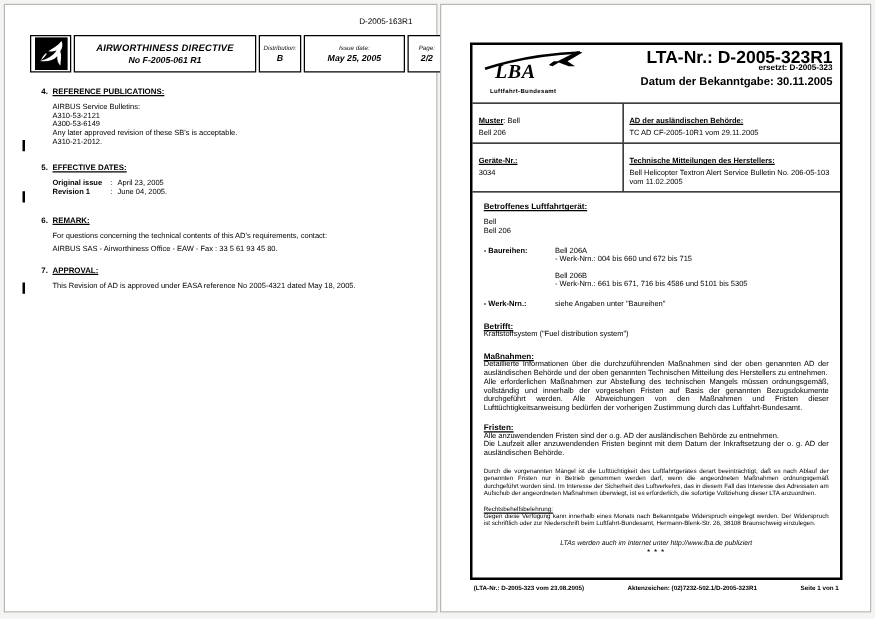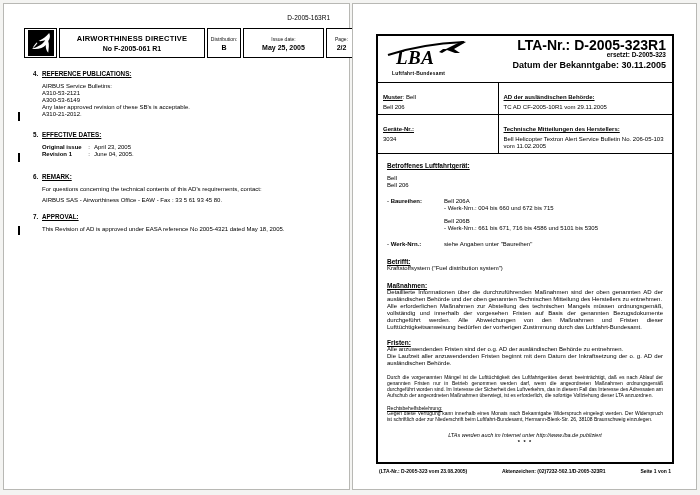--- a/index.html
+++ b/index.html
@@ -7,21 +7,21 @@
   .canvas { position:relative; width:700px; height:495px; background:#f4f4f2; overflow:hidden; }
 
   .page { position:absolute; top:3px; height:487px; background:#fff; border:1px solid #b8b8b4; }
   .page-left  { left:3px;   width:347px; }
   .page-right { left:352px; width:345px; }
 
   
   .doc-ref { position:absolute; top:10px; right:19px; font-size:6.5px; }
 
   .ad-header { position:absolute; top:24px; left:20px; display:flex; gap:2px; }
-  .ad-cell { border:1px solid #000; background:#fff; height:30px; display:flex; flex-direction:column; align-items:center; justify-content:center; }
+  .ad-cell { border:1px solid #000; background:#fff; height:30px; display:flex; flex-direction:column; align-items:center; justify-content:center;font-style:italic; }
   .ad-cell-logo { width:33px; }
   .logo-sq { width:26px; height:26px; background:#000; display:block; }
   .ad-cell-title { width:146px; }
   .ad-title1 { font-size:7.5px; font-weight:bold; letter-spacing:.2px; }
   .ad-title2 { font-size:7px; font-weight:bold; margin-top:2px; }
   .ad-cell-dist { width:34px; }
   .ad-cell-date { width:81px; }
   .ad-cell-page { width:31px; }
   .ad-lbl { font-size:5px; color:#111; }
   .ad-val { font-size:7px; font-weight:bold; margin-top:2px; }
@@ -36,21 +36,21 @@
   .ed-sep { width:10px; text-align:center; }
   .remark-line { margin-bottom:4px; }
 
   .change-bar { position:absolute; left:14px; width:1.5px; height:9px; background:#000; }
 
   
   .lta-box { position:absolute; left:23px; top:30px; width:298px; height:430px; border:2px solid #000; background:#fff; }
   .lta-row1 { display:flex; justify-content:space-between; border-bottom:1px solid #000; height:47px; padding:3px 6px 2px 8px; }
   .lba-logo { position:relative; width:110px; }
   .lba-swoosh { display:block; position:absolute; left:0; top:1px; }
-  .lba-word { position:absolute; top:9px; left:10px; font-size:19px; font-weight:bold; font-style:italic; letter-spacing:0.5px; line-height:19px; font-family:"Liberation Serif", serif; }
+  .lba-word { position:absolute; top:9px; left:10px; font-size:16px; font-weight:bold; font-style:italic; letter-spacing:0.5px; line-height:19px; font-family:"Liberation Serif", serif; }
   .lba-sub { position:absolute; top:32px; left:6px; font-size:4.8px; font-weight:bold; letter-spacing:.3px; }
   .lta-titleblock { text-align:right; line-height:10px; padding-top:1px; }
   .lta-t1 { font-size:9.5px; font-weight:bold; }
   .lta-t2 { font-size:14px; font-weight:bold; }
   .lta-t3 { font-size:6.5px; font-weight:bold; }
   .lta-t4 { font-size:9px; font-weight:bold; }
 
   .lta-row { display:flex; border-bottom:1px solid #000; }
   .lta-c1 { width:41%; border-right:1px solid #000; padding:2px 4px 3px 5px; }
   .lta-c2 { width:59%; padding:2px 4px 3px 5px; }

